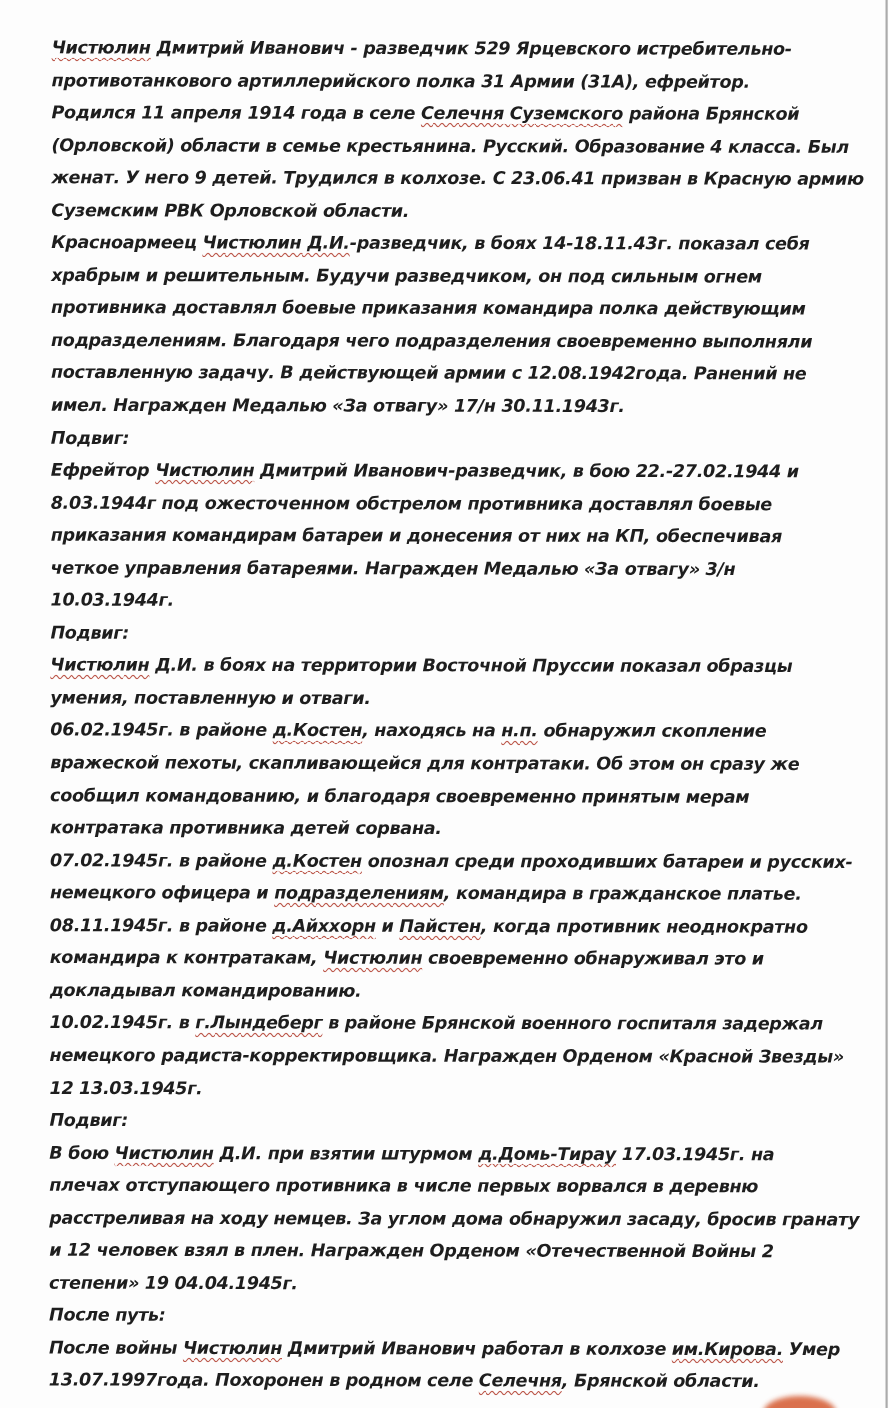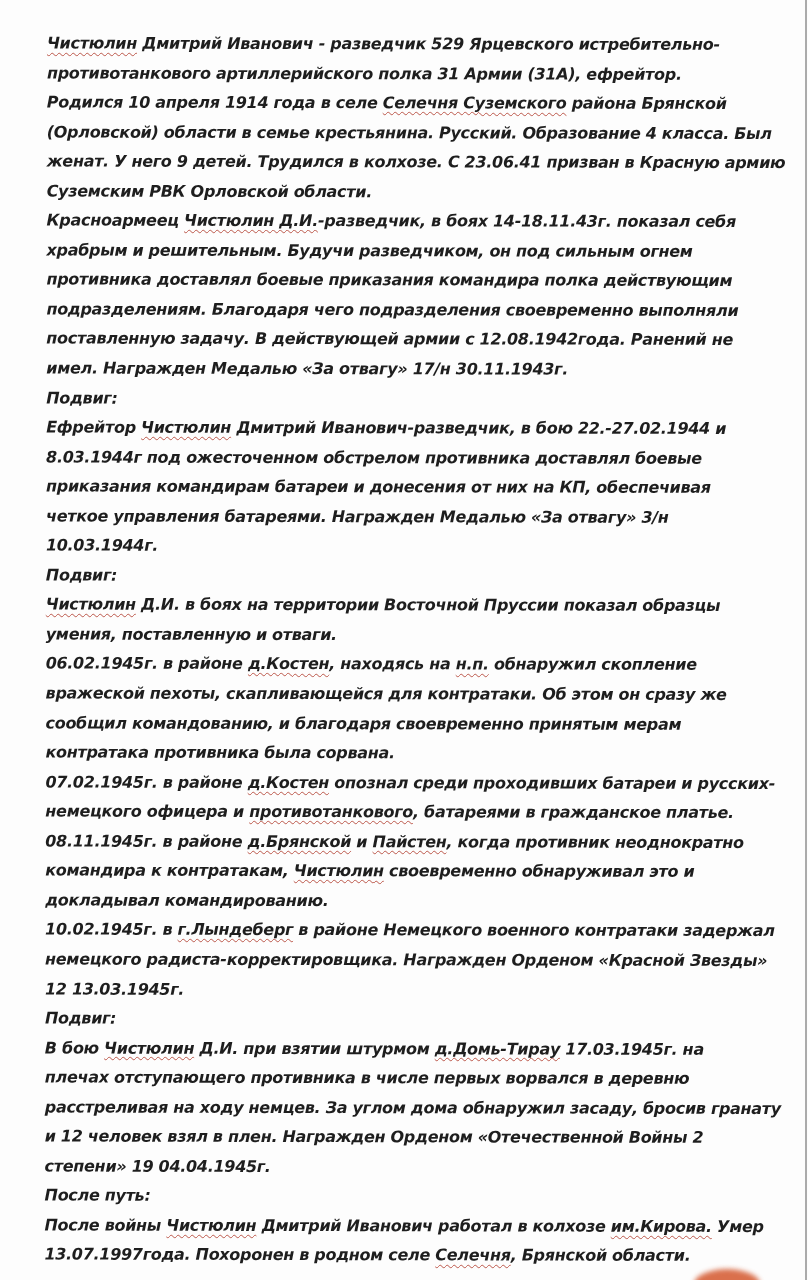--- a/index.html
+++ b/index.html
@@ -68,21 +68,21 @@
     opacity: 0.85;
   }
 </style>
 </head>
 <body>
 
 <div class="page">
   <div class="doc-lines" id="document-lines">
       <div class="line"><span class="seg misspelled">Чистюлин</span><span class="seg"> Дмитрий Иванович - разведчик 529 Ярцевского истребительно-</span></div>
       <div class="line"><span class="seg">противотанкового артиллерийского полка 31 Армии (31А), ефрейтор.</span></div>
-      <div class="line"><span class="seg">Родился 10 апреля 1914 года в селе </span><span class="seg misspelled">Селечня Суземского</span><span class="seg"> района Брянской</span></div>
+      <div class="line"><span class="seg">Родился 11 апреля 1914 года в селе </span><span class="seg misspelled">Селечня Суземского</span><span class="seg"> района Брянской</span></div>
       <div class="line"><span class="seg">(Орловской) области в семье крестьянина. Русский. Образование 4 класса. Был</span></div>
       <div class="line"><span class="seg">женат. У него 9 детей. Трудился в колхозе. С 23.06.41 призван в Красную армию</span></div>
       <div class="line"><span class="seg">Суземским РВК Орловской области.</span></div>
       <div class="line"><span class="seg">Красноармеец </span><span class="seg misspelled">Чистюлин Д.И.</span><span class="seg">-разведчик, в боях 14-18.11.43г. показал себя</span></div>
       <div class="line"><span class="seg">храбрым и решительным. Будучи разведчиком, он под сильным огнем</span></div>
       <div class="line"><span class="seg">противника доставлял боевые приказания командира полка действующим</span></div>
       <div class="line"><span class="seg">подразделениям. Благодаря чего подразделения своевременно выполняли</span></div>
       <div class="line"><span class="seg">поставленную задачу. В действующей армии с 12.08.1942года. Ранений не</span></div>
       <div class="line"><span class="seg">имел. Награжден Медалью «За отвагу» 17/н 30.11.1943г.</span></div>
       <div class="line"><span class="seg">Подвиг:</span></div>
@@ -90,27 +90,27 @@
       <div class="line"><span class="seg">8.03.1944г под ожесточенном обстрелом противника доставлял боевые</span></div>
       <div class="line"><span class="seg">приказания командирам батареи и донесения от них на КП, обеспечивая</span></div>
       <div class="line"><span class="seg">четкое управления батареями. Награжден Медалью «За отвагу» 3/н</span></div>
       <div class="line"><span class="seg">10.03.1944г.</span></div>
       <div class="line"><span class="seg">Подвиг:</span></div>
       <div class="line"><span class="seg misspelled">Чистюлин</span><span class="seg"> Д.И. в боях на территории Восточной Пруссии показал образцы</span></div>
       <div class="line"><span class="seg">умения, поставленную и отваги.</span></div>
       <div class="line"><span class="seg">06.02.1945г. в районе </span><span class="seg misspelled">д.Костен</span><span class="seg">, находясь на </span><span class="seg misspelled">н.п.</span><span class="seg"> обнаружил скопление</span></div>
       <div class="line"><span class="seg">вражеской пехоты, скапливающейся для контратаки. Об этом он сразу же</span></div>
       <div class="line"><span class="seg">сообщил командованию, и благодаря своевременно принятым мерам</span></div>
-      <div class="line"><span class="seg">контратака противника была сорвана.</span></div>
+      <div class="line"><span class="seg">контратака противника детей сорвана.</span></div>
       <div class="line"><span class="seg">07.02.1945г. в районе </span><span class="seg misspelled">д.Костен</span><span class="seg"> опознал среди проходивших батареи и русских-</span></div>
-      <div class="line"><span class="seg">немецкого офицера и </span><span class="seg misspelled">противотанкового</span><span class="seg">, батареями в гражданское платье.</span></div>
-      <div class="line"><span class="seg">08.11.1945г. в районе </span><span class="seg misspelled">д.Брянской</span><span class="seg"> и </span><span class="seg misspelled">Пайстен</span><span class="seg">, когда противник неоднократно</span></div>
+      <div class="line"><span class="seg">немецкого офицера и </span><span class="seg misspelled">подразделениям</span><span class="seg">, командира в гражданское платье.</span></div>
+      <div class="line"><span class="seg">08.11.1945г. в районе </span><span class="seg misspelled">д.Айххорн</span><span class="seg"> и </span><span class="seg misspelled">Пайстен</span><span class="seg">, когда противник неоднократно</span></div>
       <div class="line"><span class="seg">командира к контратакам, </span><span class="seg misspelled">Чистюлин</span><span class="seg"> своевременно обнаруживал это и</span></div>
       <div class="line"><span class="seg">докладывал командированию.</span></div>
-      <div class="line"><span class="seg">10.02.1945г. в </span><span class="seg misspelled">г.Лындеберг</span><span class="seg"> в районе Немецкого военного контратаки задержал</span></div>
+      <div class="line"><span class="seg">10.02.1945г. в </span><span class="seg misspelled">г.Лындеберг</span><span class="seg"> в районе Брянской военного госпиталя задержал</span></div>
       <div class="line"><span class="seg">немецкого радиста-корректировщика. Награжден Орденом «Красной Звезды»</span></div>
       <div class="line"><span class="seg">12 13.03.1945г.</span></div>
       <div class="line"><span class="seg">Подвиг:</span></div>
       <div class="line"><span class="seg">В бою </span><span class="seg misspelled">Чистюлин</span><span class="seg"> Д.И. при взятии штурмом </span><span class="seg misspelled">д.Домь-Тирау</span><span class="seg"> 17.03.1945г. на</span></div>
       <div class="line"><span class="seg">плечах отступающего противника в числе первых ворвался в деревню</span></div>
       <div class="line"><span class="seg">расстреливая на ходу немцев. За углом дома обнаружил засаду, бросив гранату</span></div>
       <div class="line"><span class="seg">и 12 человек взял в плен. Награжден Орденом «Отечественной Войны 2</span></div>
       <div class="line"><span class="seg">степени» 19 04.04.1945г.</span></div>
       <div class="line"><span class="seg">После путь:</span></div>
       <div class="line"><span class="seg">После войны </span><span class="seg misspelled">Чистюлин</span><span class="seg"> Дмитрий Иванович работал в колхозе </span><span class="seg misspelled">им.Кирова.</span><span class="seg"> Умер</span></div>

